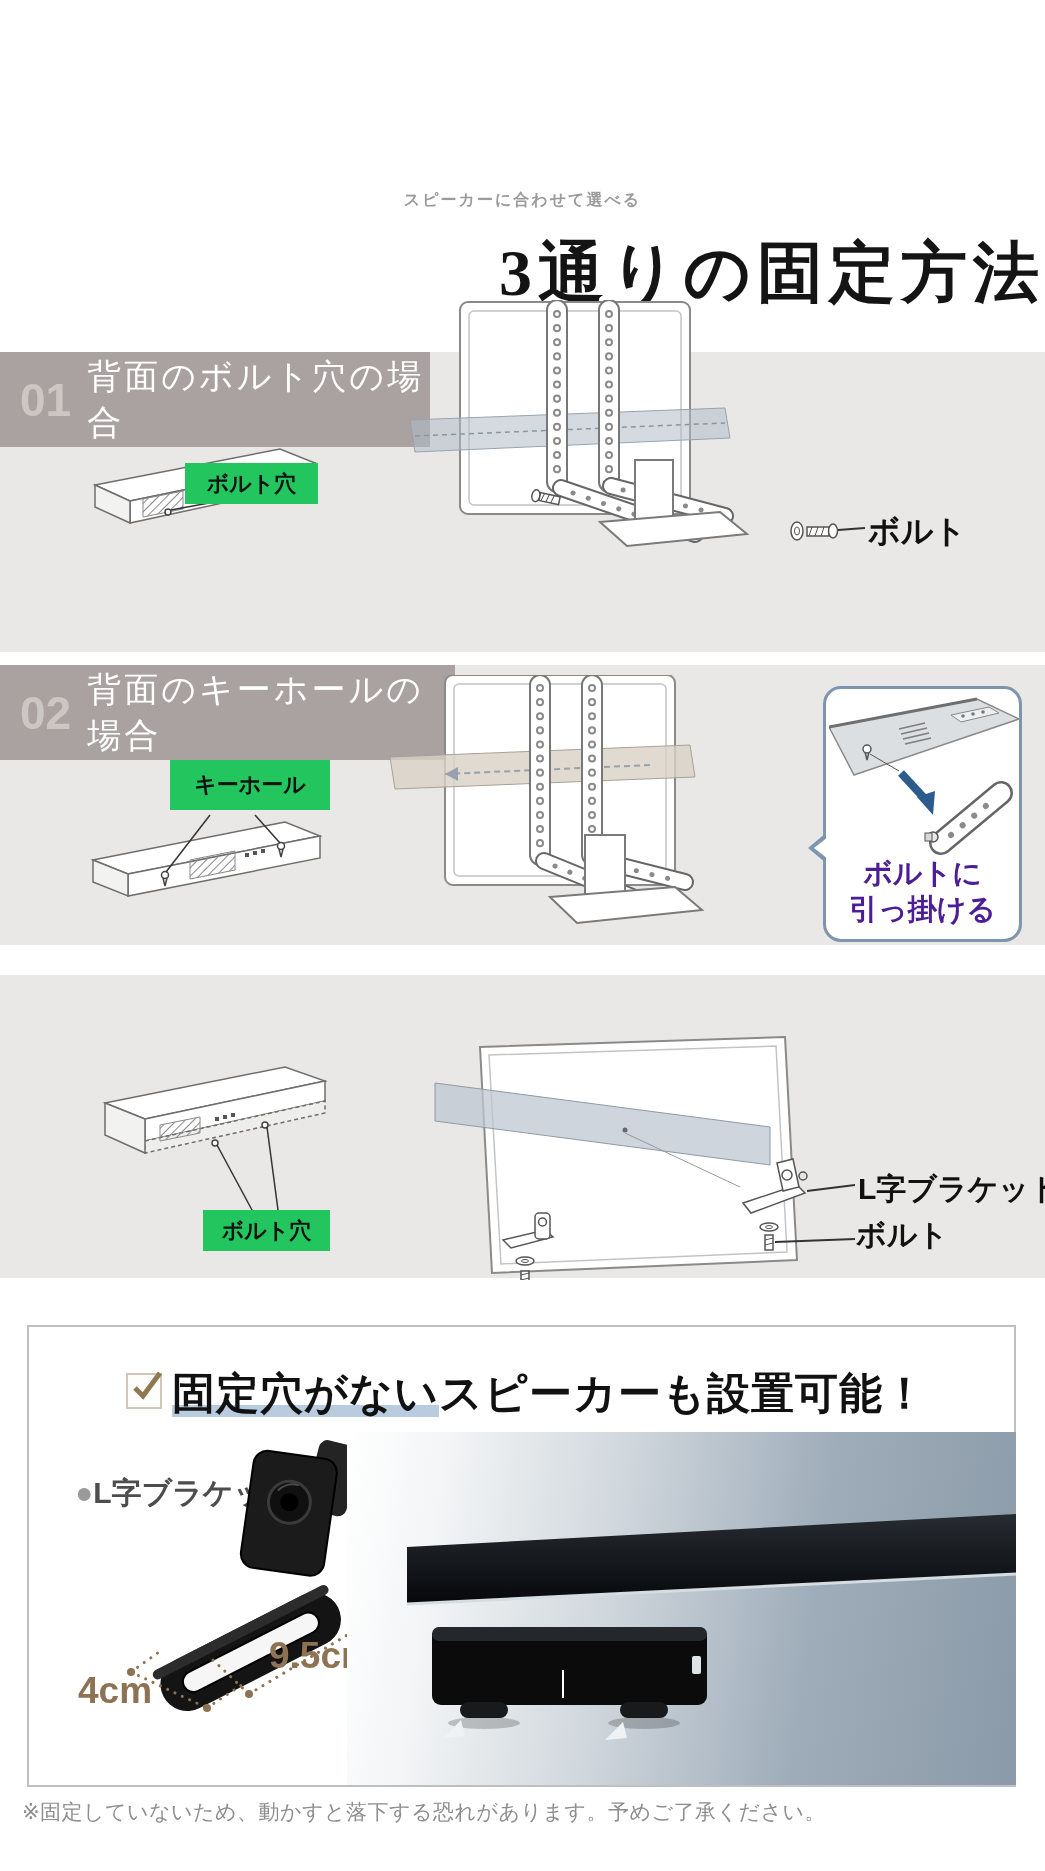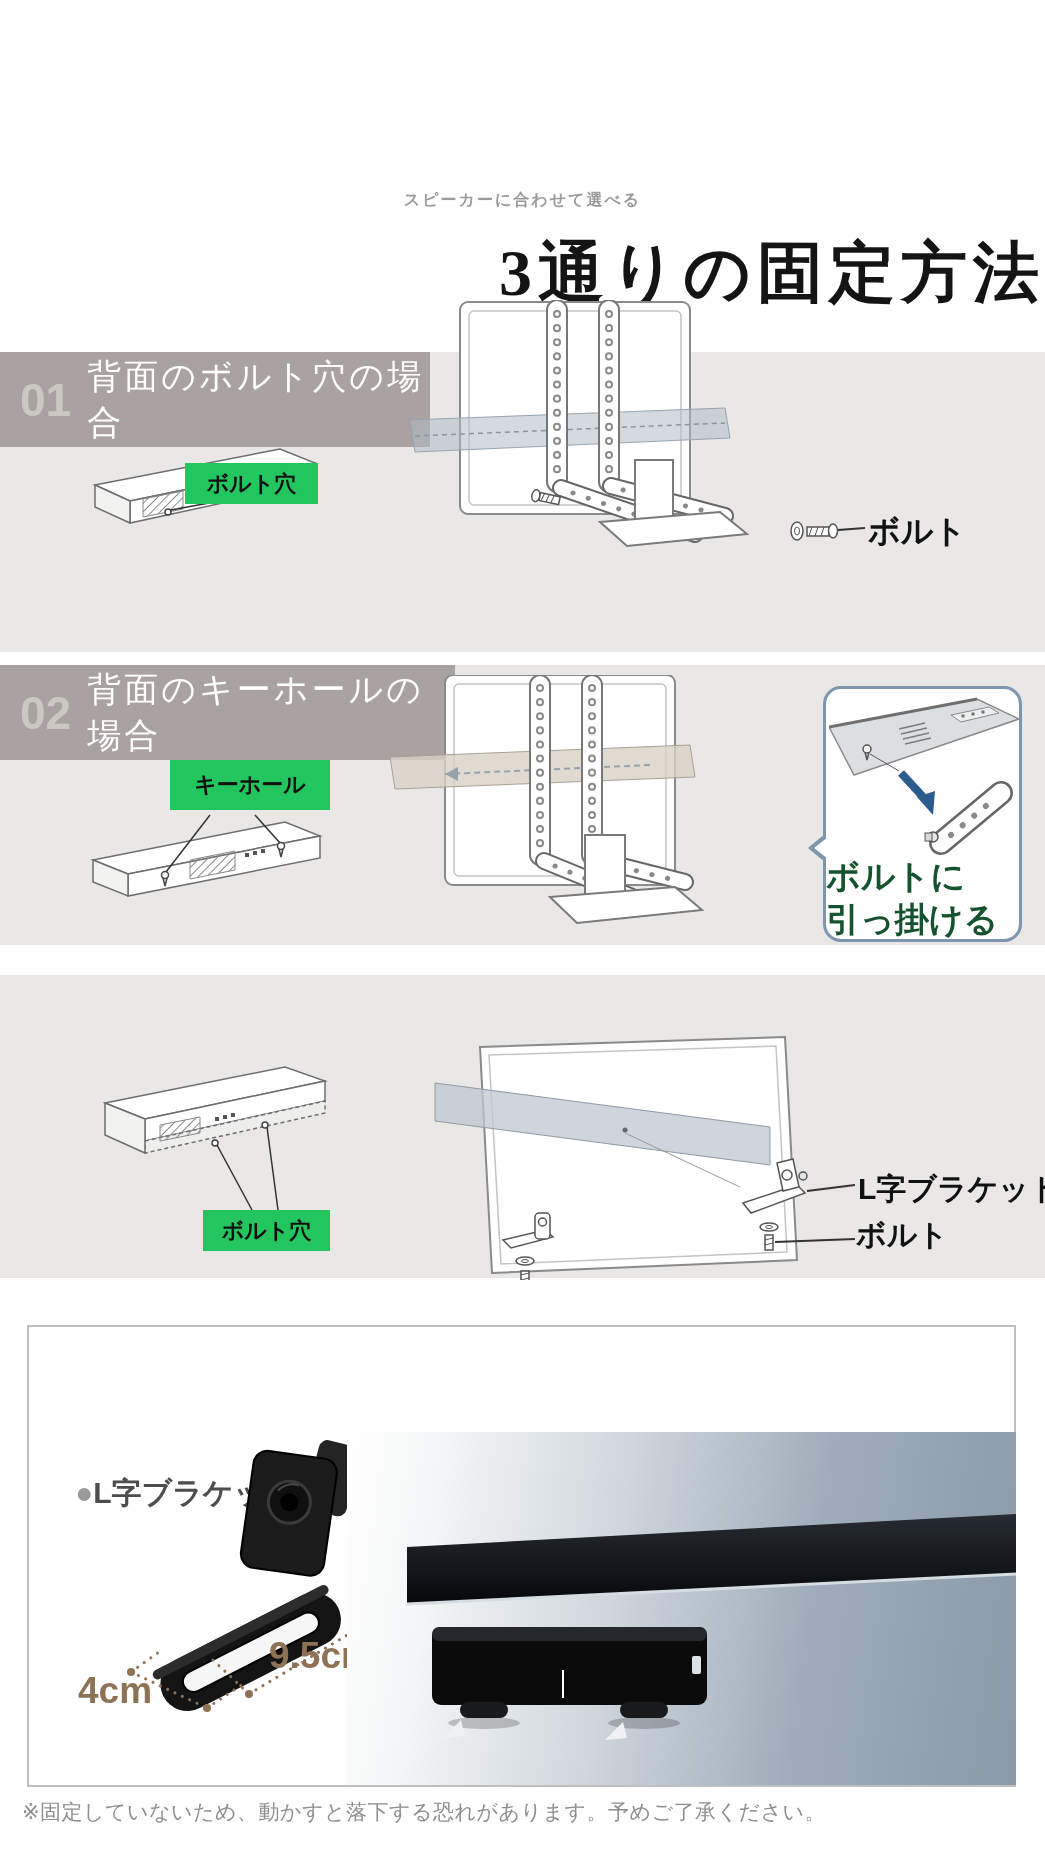--- a/index.html
+++ b/index.html
@@ -25,22 +25,22 @@
        display:flex;align-items:center;justify-content:center;}
   .plabel{position:absolute;color:#111;font-size:31px;font-weight:bold;white-space:nowrap;}
   .ill{position:absolute;}
   
   .callout{position:absolute;left:823px;top:21px;width:199px;height:256px;background:#fff;
        border:3px solid #7d95ae;border-radius:18px;box-sizing:border-box;}
   .callout:before{content:'';position:absolute;left:-18px;top:144px;width:0;height:0;
        border:15px solid transparent;border-right:18px solid #7d95ae;border-left:0;}
   .callout:after{content:'';position:absolute;left:-12px;top:148px;width:0;height:0;
        border:11px solid transparent;border-right:14px solid #ffffff;border-left:0;}
-  .callout-text{position:absolute;left:0;top:166px;width:100%;text-align:left;
-       font-size:34px;font-weight:bold;color:#14532d;line-height:1.25;}
+  .callout-text{position:absolute;left:0;top:166px;width:100%;text-align:center;
+       font-size:29px;font-weight:bold;color:#4c1d95;line-height:1.25;}
   
   .card{position:absolute;left:27px;top:1325px;width:989px;height:462px;background:#fff;
         border:2px solid #bfbfbf;box-sizing:border-box;}
   .feature-heading{position:absolute;left:97px;top:38px;display:flex;align-items:flex-start;}
   .check-box{width:36px;height:36px;margin-top:8px;margin-right:10px;position:relative;
         background:#fdfdfb;border:2px solid #cfc8b8;box-sizing:border-box;}
   .check-box svg{position:absolute;left:0;top:-6px;overflow:visible;}
   .fh-text{font-size:43px;font-weight:bold;color:#111;letter-spacing:1px;}
   .fh-hl{background:linear-gradient(to top,#b9cbdf 12px,transparent 12px);}
   .bracket-label{position:absolute;left:46px;top:146px;font-size:30px;font-weight:bold;color:#4d4d4d;}
@@ -257,20 +257,28 @@
       <line x1="340" y1="205" x2="348" y2="203" stroke="#555" stroke-width="1"></line>
       <line x1="340" y1="210" x2="348" y2="208" stroke="#555" stroke-width="1"></line>
       <line x1="382" y1="156" x2="430" y2="150" stroke="#333" stroke-width="2"></line>
       <line x1="350" y1="207" x2="430" y2="204" stroke="#333" stroke-width="2"></line>
     </svg>
     <div class="plabel" style="left:858px;top:194px;font-size:30px">L字ブラケット</div>
     <div class="plabel" style="left:856px;top:240px;font-size:30px">ボルト</div>
   </section>
 
   <div class="card">
+    <div class="feature-heading">
+      <span class="check-box">
+        <svg width="36" height="36" viewBox="0 0 36 36">
+          <polyline points="7,19 15,27 32,4" fill="none" stroke="#8d7a52" stroke-width="5"></polyline>
+        </svg>
+      </span>
+      <span class="fh-text"><span class="fh-hl">固定穴がない</span><span>スピーカーも設置可能！</span></span>
+    </div>
 
     <div class="bracket-label">
       <span class="bracket-bullet">●</span><span>L字ブラケット</span>
     </div>
 
     <svg style="position:absolute;left:68px;top:105px" width="300" height="310" viewBox="0 0 300 310">
       <g transform="rotate(14 235 45)">
           <rect x="215" y="10" width="42" height="72" rx="9" fill="#242424"></rect>
         </g>
       <g transform="rotate(8 190 80)">

